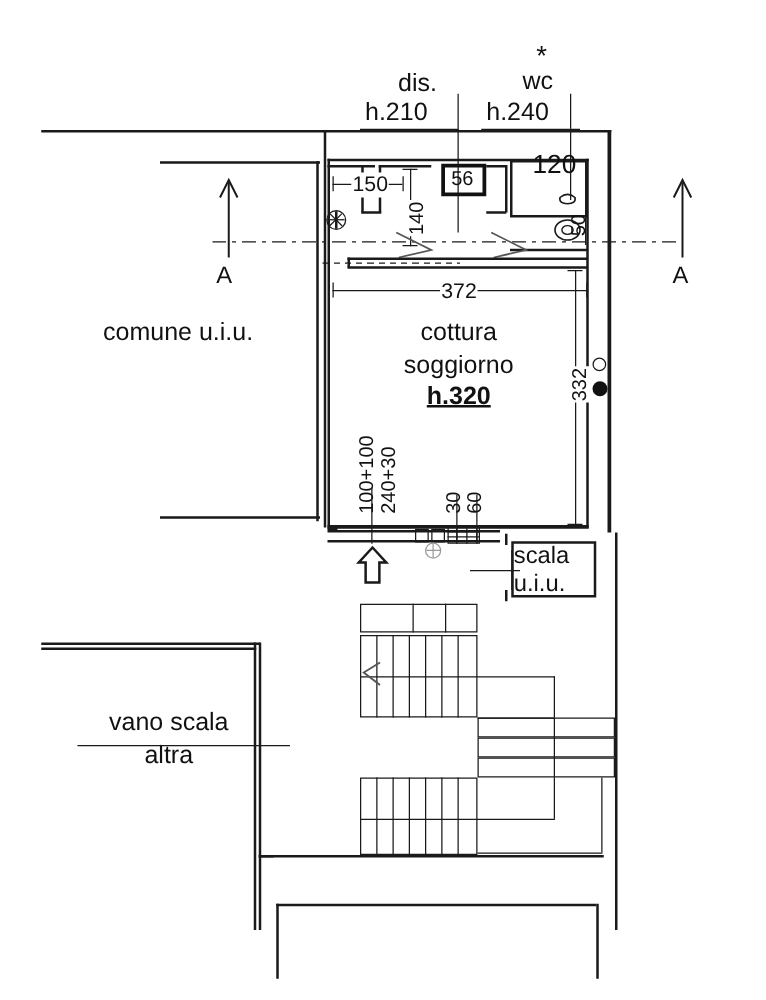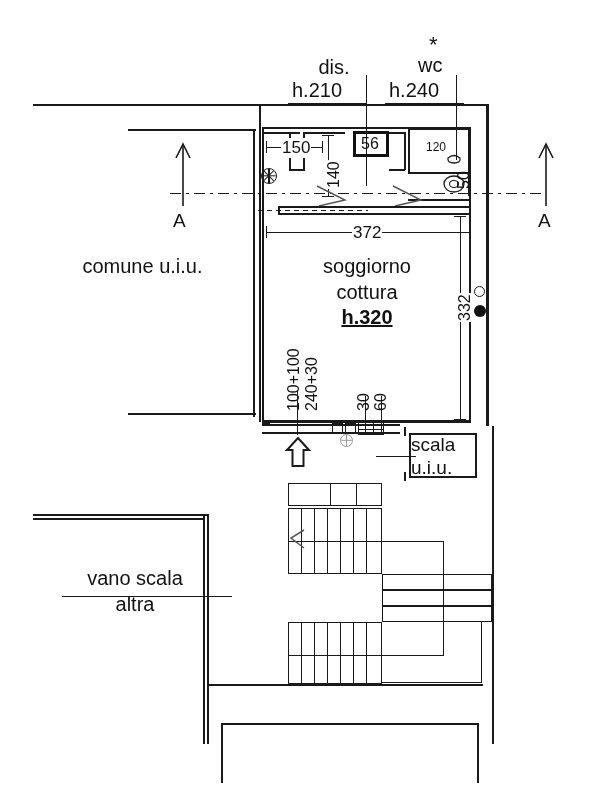--- a/index.html
+++ b/index.html
@@ -129,21 +129,21 @@
   <div class="ln h2" style="left:303px;top:132px;width:42px;"></div>
 
   <div class="box3" style="left:353px;top:131px;width:36px;height:26px;"></div>
   <div class="dimlabel" style="left:360px;top:135px;font-size:16px;background:transparent;">56</div>
 
   <div class="ln h2" style="left:389px;top:132px;width:16px;"></div>
   <div class="ln v2" style="left:404px;top:132px;height:38px;"></div>
   <div class="ln h2" style="left:389px;top:169px;width:16px;"></div>
 
   <div class="box2" style="left:408px;top:128px;width:62px;height:46px;"></div>
-  <div class="dimlabel" style="left:425px;top:140px;font-size:12px;background:transparent;">120</div>
+  <div class="dimlabel" style="left:425px;top:120px;font-size:21px;background:transparent;">120</div>
 
   <svg style="left:443px;top:154px;" width="22" height="46" viewBox="0 0 22 46">
     <path d="M5,4 q6,-5 12,0 q1,5 -6,5 q-7,0 -6,-5 z" fill="none" stroke="#1a1a1a" stroke-width="1.3"></path>
     <ellipse cx="11" cy="30" rx="10" ry="8" fill="none" stroke="#1a1a1a" stroke-width="1.3"></ellipse>
     <ellipse cx="11" cy="30" rx="4.5" ry="3.5" fill="none" stroke="#1a1a1a" stroke-width="1.1"></ellipse>
   </svg>
   <div class="vdim" style="left:455px;top:190px;background:transparent;">50</div>
   <div class="ln v" style="left:468px;top:160px;height:36px;"></div>
   <div class="ln h2" style="left:408px;top:199px;width:62px;"></div>
 
@@ -181,22 +181,22 @@
 
   <div class="ln v" style="left:460px;top:216px;height:204px;"></div>
   <div class="ln h" style="left:454px;top:216px;width:12px;"></div>
   <div class="ln h" style="left:454px;top:419px;width:12px;"></div>
   <div class="vdim" style="left:456px;top:322px;">332</div>
 
   <div style="position:absolute;left:474px;top:286px;width:11px;height:11px;border:1.6px solid #1a1a1a;border-radius:50%;box-sizing:border-box;"></div>
   <div style="position:absolute;left:474px;top:305px;width:12px;height:12px;background:#111;border-radius:50%;"></div>
 
   <div class="roomlabel" style="left:272px;top:254px;width:190px;">
+    <div>cottura</div>
     <div>soggiorno</div>
-    <div>cottura</div>
     <div style="font-weight:bold;text-decoration:underline;">h.320</div>
   </div>
 
   <div class="vdim" style="left:285px;top:412px;background:transparent;">100+100</div>
   <div class="vdim" style="left:303px;top:412px;background:transparent;">240+30</div>
   <div class="ln v" style="left:297px;top:390px;height:45px;"></div>
 
   <div class="vdim" style="left:355px;top:412px;background:transparent;">30</div>
   <div class="vdim" style="left:372px;top:412px;background:transparent;">60</div>
   <div class="ln v" style="left:365px;top:396px;height:38px;"></div>

